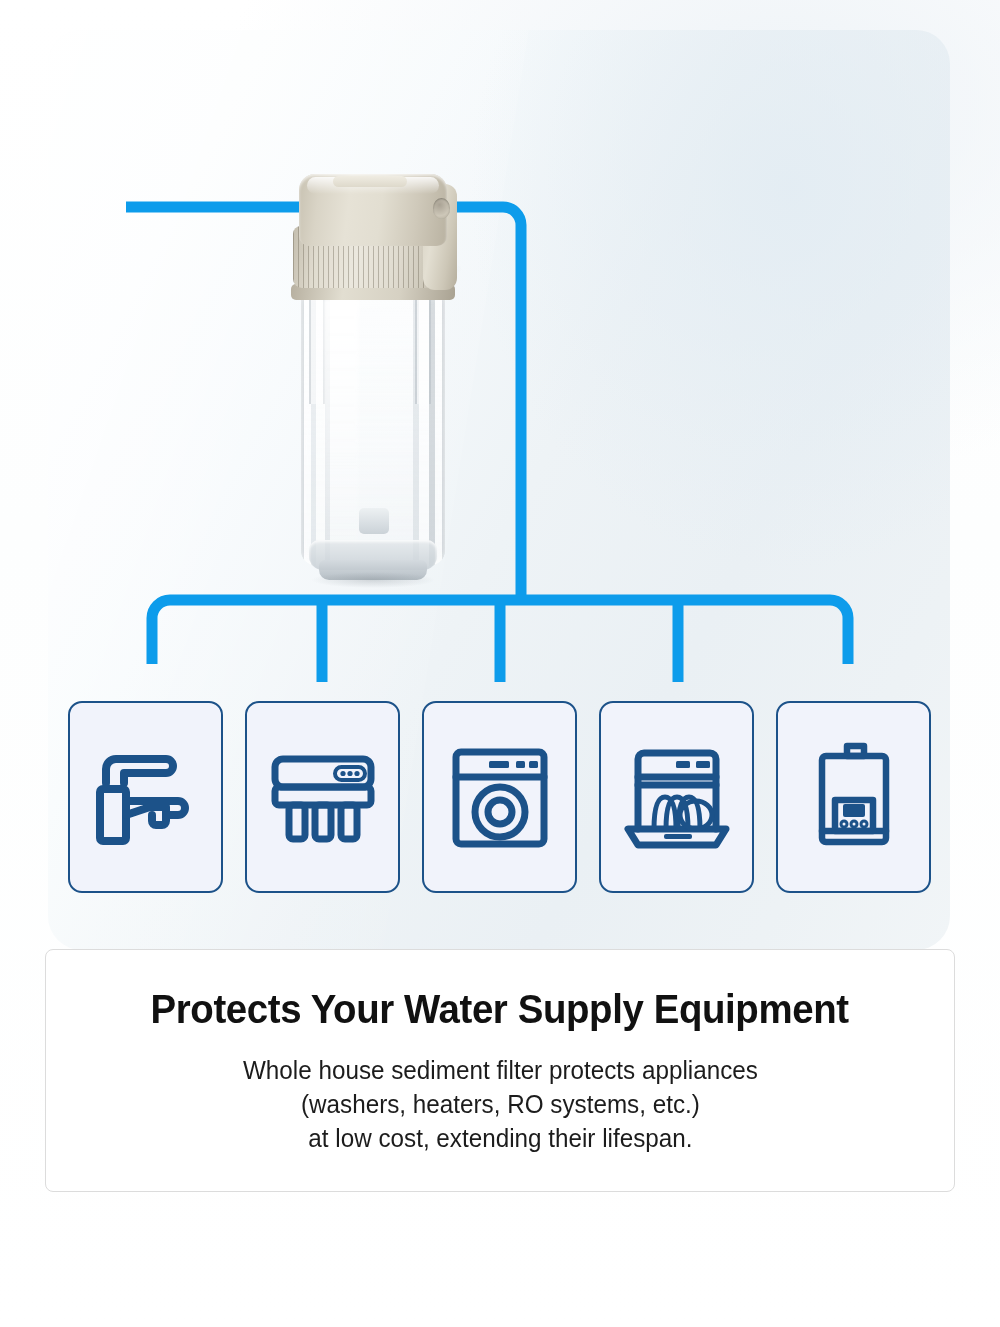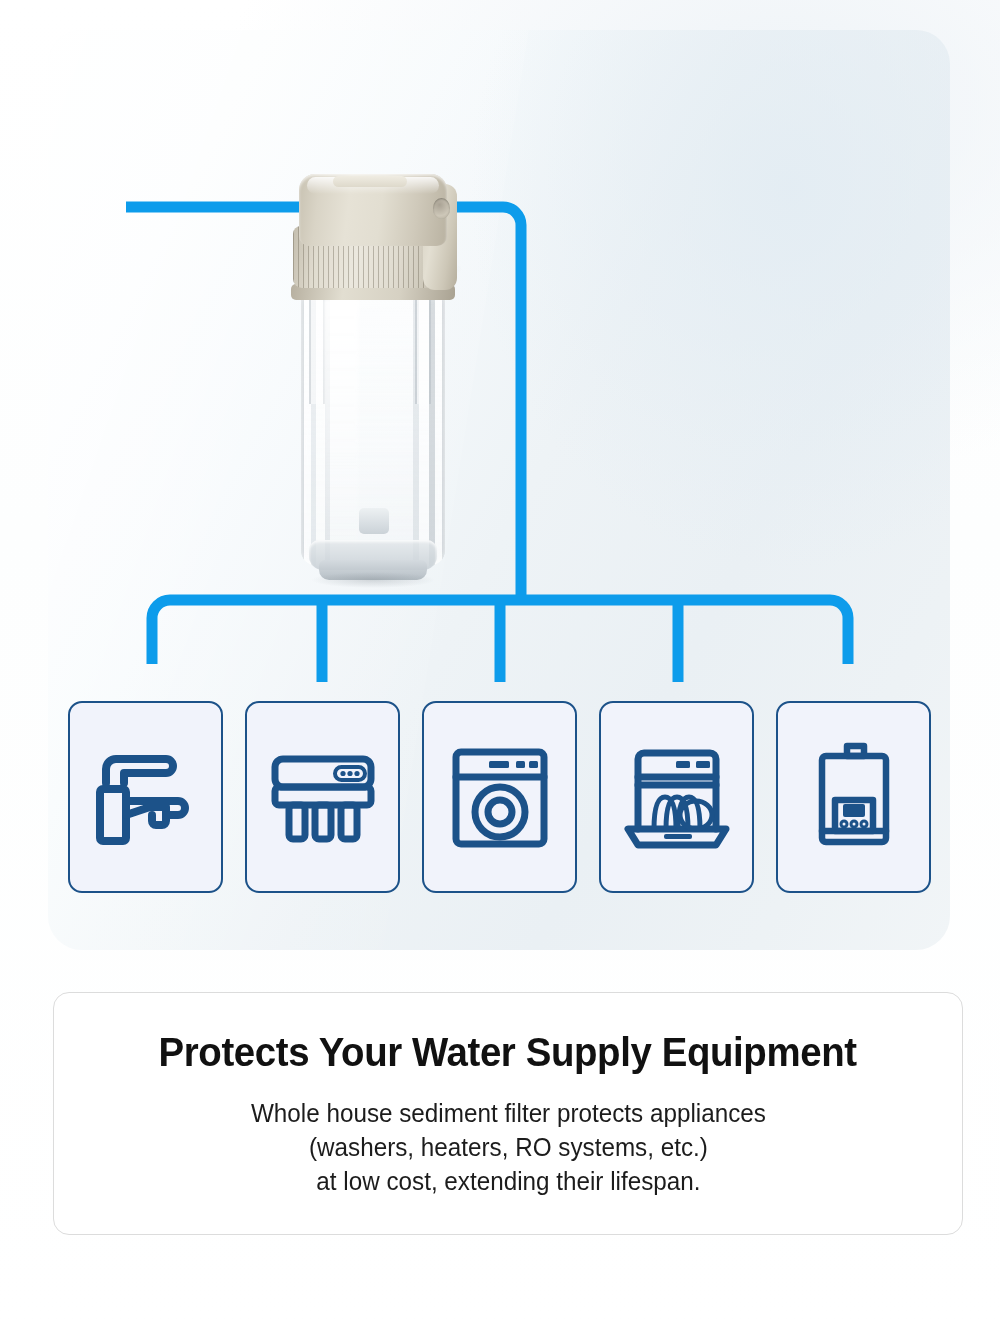--- a/index.html
+++ b/index.html
@@ -167,28 +167,27 @@
     background:#f1f3fb;
     border:2.5px solid #1c5289;
     border-radius:14px;
     box-sizing:border-box;
     display:flex;align-items:center;justify-content:center;
   }
   .card svg{display:block;}
 
   
   .caption{
-    position:absolute;left:45px;top:992px;width:910px;height:243px;
+    position:absolute;left:45px;top:949px;width:910px;height:243px;
     background:#ffffff;
     border:1px solid #dcdcdc;
-    border-radius:16px;
+    border-radius:8px;
     box-sizing:border-box;
     display:flex;flex-direction:column;align-items:center;
     padding-top:37px;
-    margin-left:8px;
   }
   .caption h1{
     margin:0;
     font-size:40px;
     line-height:1.1;
     font-weight:bold;
     color:#111111;
     letter-spacing:-0.4px;
     text-align:center;
     transform:scaleX(.96);

